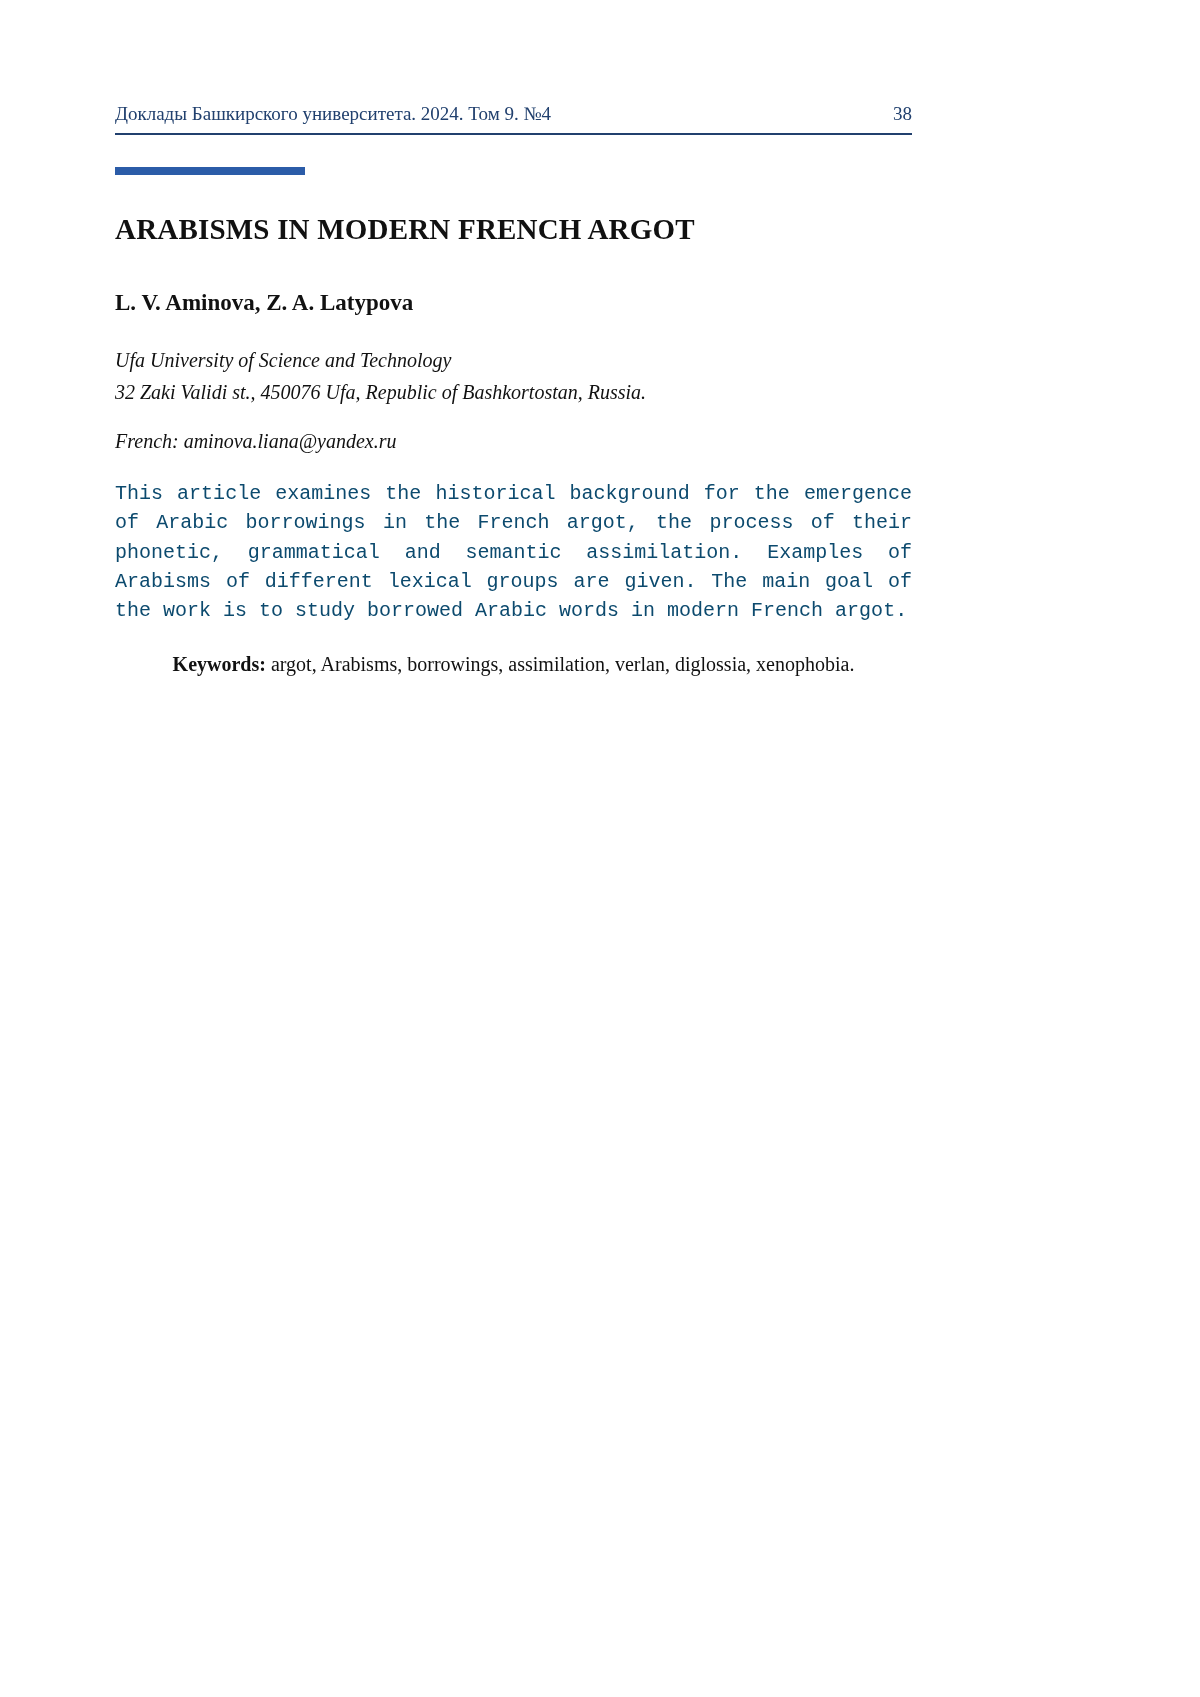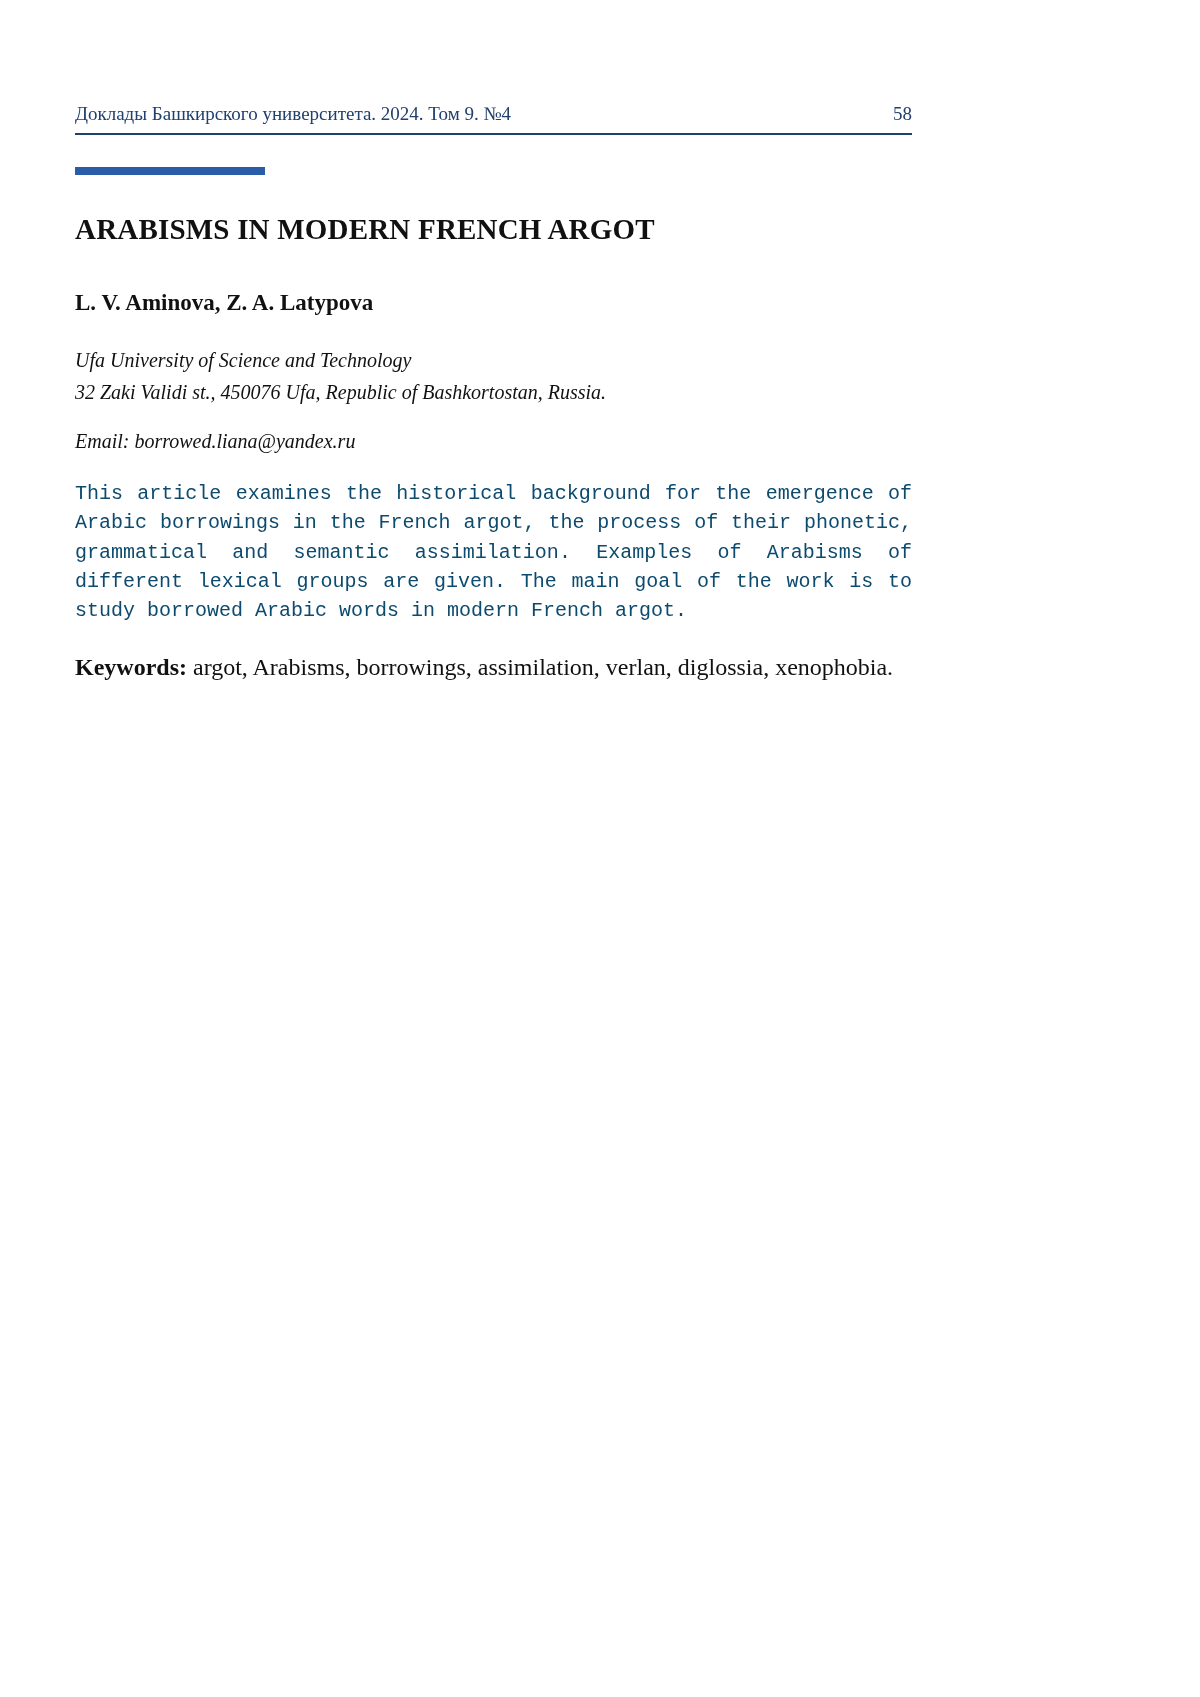--- a/index.html
+++ b/index.html
@@ -8,21 +8,21 @@
     background: #ffffff;
   }
   .page {
     position: relative;
     width: 1045px;
     height: 1697px;
     background: #ffffff;
     font-family: "Liberation Serif", "DejaVu Serif", serif;
     color: #1a1a1a;
     box-sizing: border-box;
-    padding: 103px 133px 0 75px;
+    padding: 103px 133px 0 115px;
   }
   .journal-header {
     display: flex;
     justify-content: space-between;
     align-items: baseline;
     color: #21406e;
     font-size: 19px;
     line-height: 1.2;
   }
   .header-rule {
@@ -66,52 +66,53 @@
   .abstract {
     margin: 26px 0 0 0;
     font-size: 20px;
     line-height: 1.47;
     text-align: justify;
     color: #0c4a6e;
     font-family: Liberation Mono, monospace;
   }
   .keywords {
     margin: 24px 0 0 0;
-    font-size: 24px;
+    font-size: 20px;
     line-height: 1.47;
     color: #111111;
+    text-align: center;
   }
   .keywords .kw-label {
     font-weight: bold;
   }
 </style>
 </head>
 <body>
 
 <div class="page">
 
   <div class="journal-header">
     <span>Доклады Башкирского университета. 2024. Том 9. №4</span>
-    <span>58</span>
+    <span>38</span>
   </div>
 
   <div class="header-rule"></div>
 
   <div class="accent-bar"></div>
 
   <h1 class="article-title">ARABISMS IN MODERN FRENCH ARGOT</h1>
 
   <h2 class="article-authors">L. V. Aminova, Z. A. Latypova</h2>
 
   <p class="affiliation">
     <span>Ufa University of Science and Technology</span><br>
     <span>32 Zaki Validi st., 450076 Ufa, Republic of Bashkortostan, Russia.</span>
   </p>
 
-  <p class="email">Email: borrowed.liana@yandex.ru</p>
+  <p class="email">French: aminova.liana@yandex.ru</p>
 
   <p class="abstract">This article examines the historical background for the emergence of Arabic borrowings in the French argot, the process of their phonetic, grammatical and semantic assimilation. Examples of Arabisms of different lexical groups are given. The main goal of the work is to study borrowed Arabic words in modern French argot.</p>
 
   <p class="keywords">
     <span class="kw-label">Keywords:</span>
     <span>argot, Arabisms, borrowings, assimilation, verlan, diglossia, xenophobia.</span>
   </p>
 
 </div>
 

